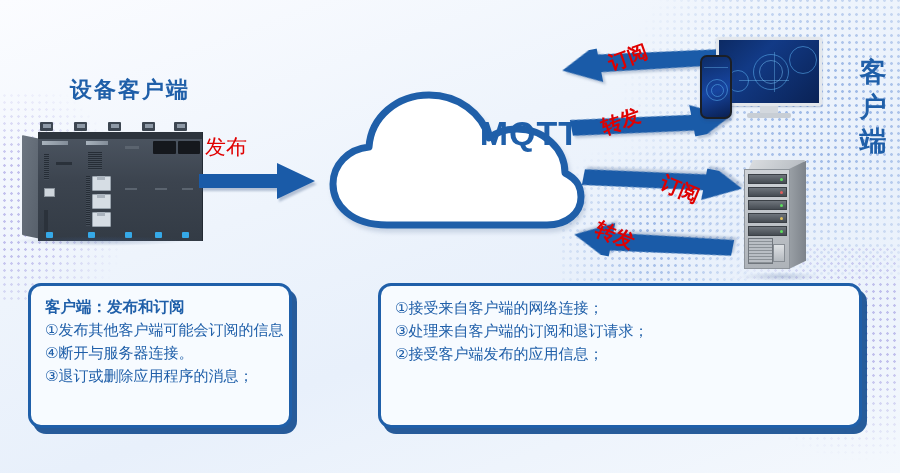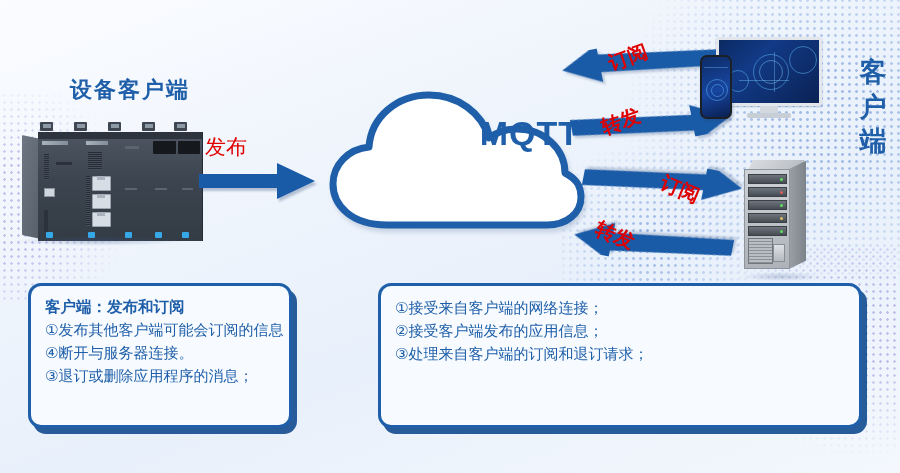--- a/index.html
+++ b/index.html
@@ -290,18 +290,18 @@
       <div class="bTitle">客户端：发布和订阅</div>
       <div class="bLine">①发布其他客户端可能会订阅的信息；</div>
       <div class="bLine">④断开与服务器连接。</div>
       <div class="bLine">③退订或删除应用程序的消息；</div>
     </div>
   </div>
 
   <div class="infoBox" id="boxRight">
     <div class="inner">
       <div class="bLine">①接受来自客户端的网络连接；</div>
+      <div class="bLine">③处理来自客户端的订阅和退订请求；</div>
       <div class="bLine">②接受客户端发布的应用信息；</div>
-      <div class="bLine">③处理来自客户端的订阅和退订请求；</div>
     </div>
   </div>
 
 </div>
 
 </body></html>

